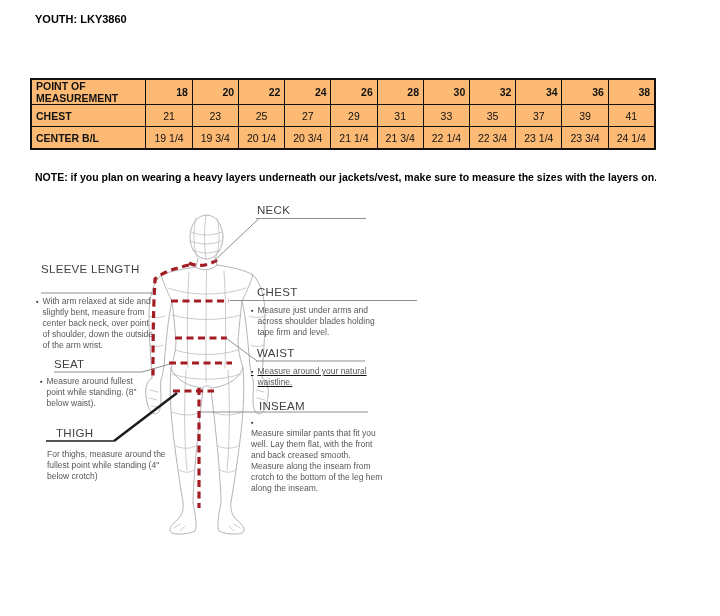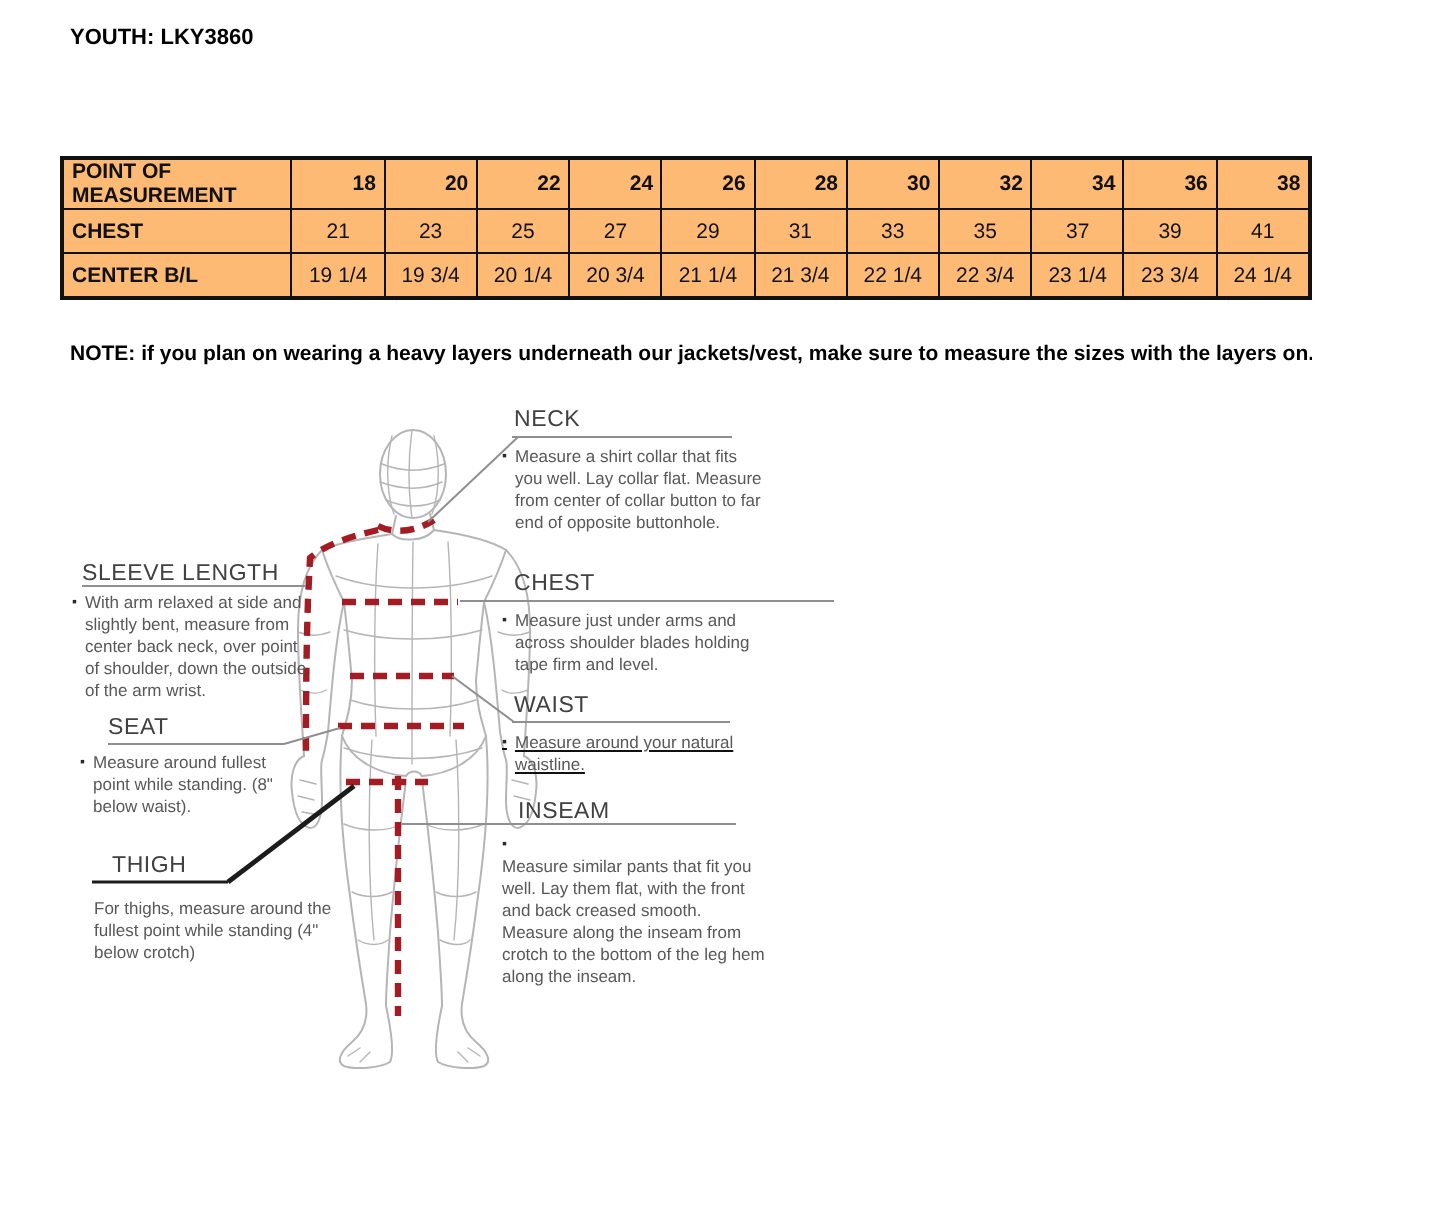--- a/index.html
+++ b/index.html
@@ -22,21 +22,21 @@
   .fig{stroke:var(--figure-outline,#b5b5b8);fill:none;stroke-width:1;stroke-linecap:round;}
   .figthin{stroke:var(--figure-outline,#b5b5b8);fill:none;stroke-width:0.7;stroke-linecap:round;}
   .ml{stroke:var(--measure-line,#a31c23);fill:none;stroke-width:3.2;stroke-dasharray:7 4.5;}
   .ld{stroke:var(--leader-line,#8f8f8f);fill:none;stroke-width:1;}
   .thk{stroke:#1c1c1c;fill:none;}
   
   .sec-title{position:absolute;z-index:1;font-size:11.5px;letter-spacing:0.3px;color:#414141;white-space:nowrap;}
   .sec-body{position:absolute;z-index:1;display:flex;align-items:flex-start;}
   .sec-text{font-size:8.5px;line-height:11px;color:#58585a;}
   .bullet{font-size:7px;line-height:11px;color:#2a2a2a;margin-right:4px;flex:0 0 auto;}
-  #t-sleeve{left:41px;top:281px;}   #b-sleeve{left:36px;top:296px;width:122px;}
+  #t-sleeve{left:41px;top:263px;}   #b-sleeve{left:36px;top:296px;width:122px;}
   #t-seat{left:54px;top:358px;}     #b-seat{left:40px;top:376px;width:112px;}
   #t-thigh{left:56px;top:427px;}    #b-thigh{left:47px;top:449px;width:126px;}
   #t-neck{left:257px;top:204px;}    #b-neck{left:251px;top:223px;width:132px;}
   #t-chest{left:257px;top:286px;}   #b-chest{left:251px;top:305px;width:134px;}
   #t-waist{left:257px;top:347px;}   #b-waist{left:251px;top:366px;width:130px;text-decoration:underline;}
   #t-inseam{left:259px;top:400px;}  #b-inseam{left:251px;top:417px;width:134px;flex-direction:column;}
 </style>
 </head>
 <body>
 
@@ -183,24 +183,20 @@
     <span class="bullet">▪</span>
     <span class="sec-text">Measure around fullest point while standing. (8" below waist).</span>
   </div>
 
   <div class="sec-title" id="t-thigh">THIGH</div>
   <div class="sec-body" id="b-thigh">
     <span class="sec-text">For thighs, measure around the fullest point while standing (4" below crotch)</span>
   </div>
 
   <div class="sec-title" id="t-neck">NECK</div>
-  <div class="sec-body" id="b-neck">
-    <span class="bullet">▪</span>
-    <span class="sec-text">Measure a shirt collar that fits you well. Lay collar flat. Measure from center of collar button to far end of opposite buttonhole.</span>
-  </div>
 
   <div class="sec-title" id="t-chest">CHEST</div>
   <div class="sec-body" id="b-chest">
     <span class="bullet">▪</span>
     <span class="sec-text">Measure just under arms and across shoulder blades holding tape firm and level.</span>
   </div>
 
   <div class="sec-title" id="t-waist">WAIST</div>
   <div class="sec-body" id="b-waist">
     <span class="bullet">▪</span>

